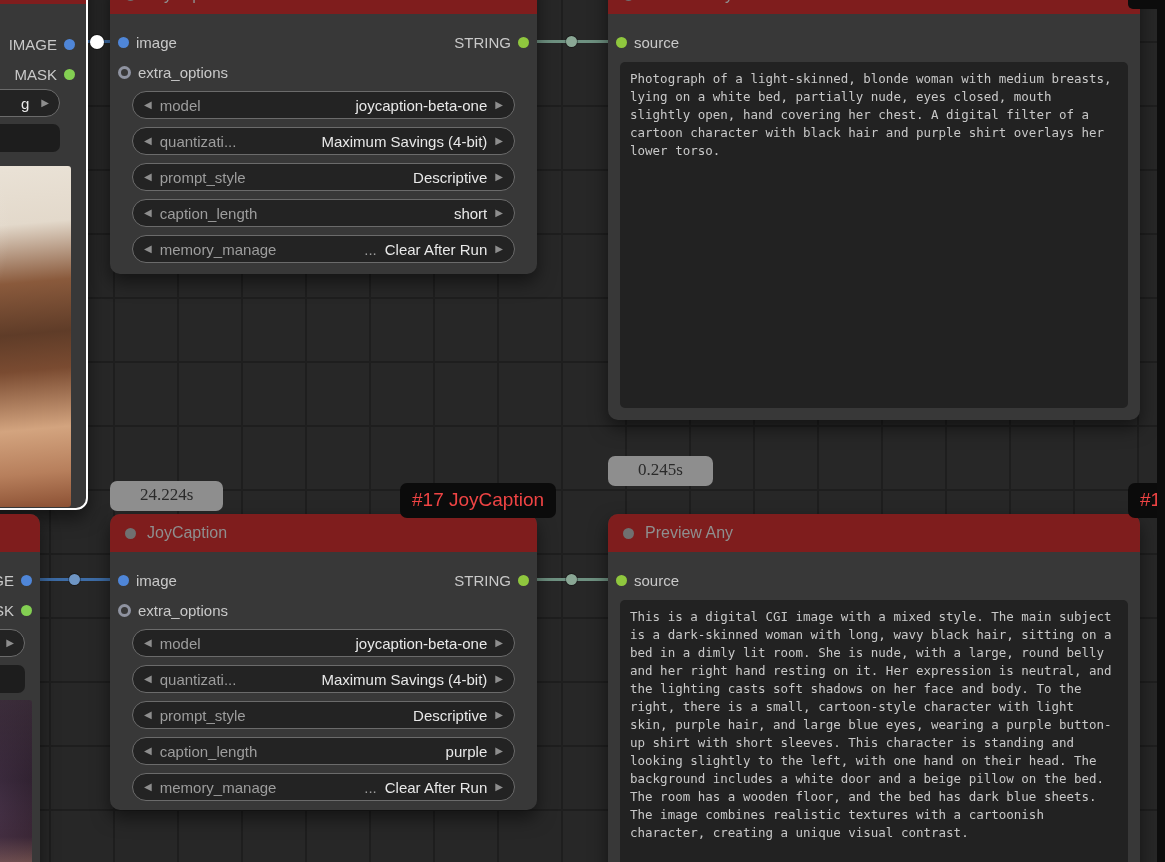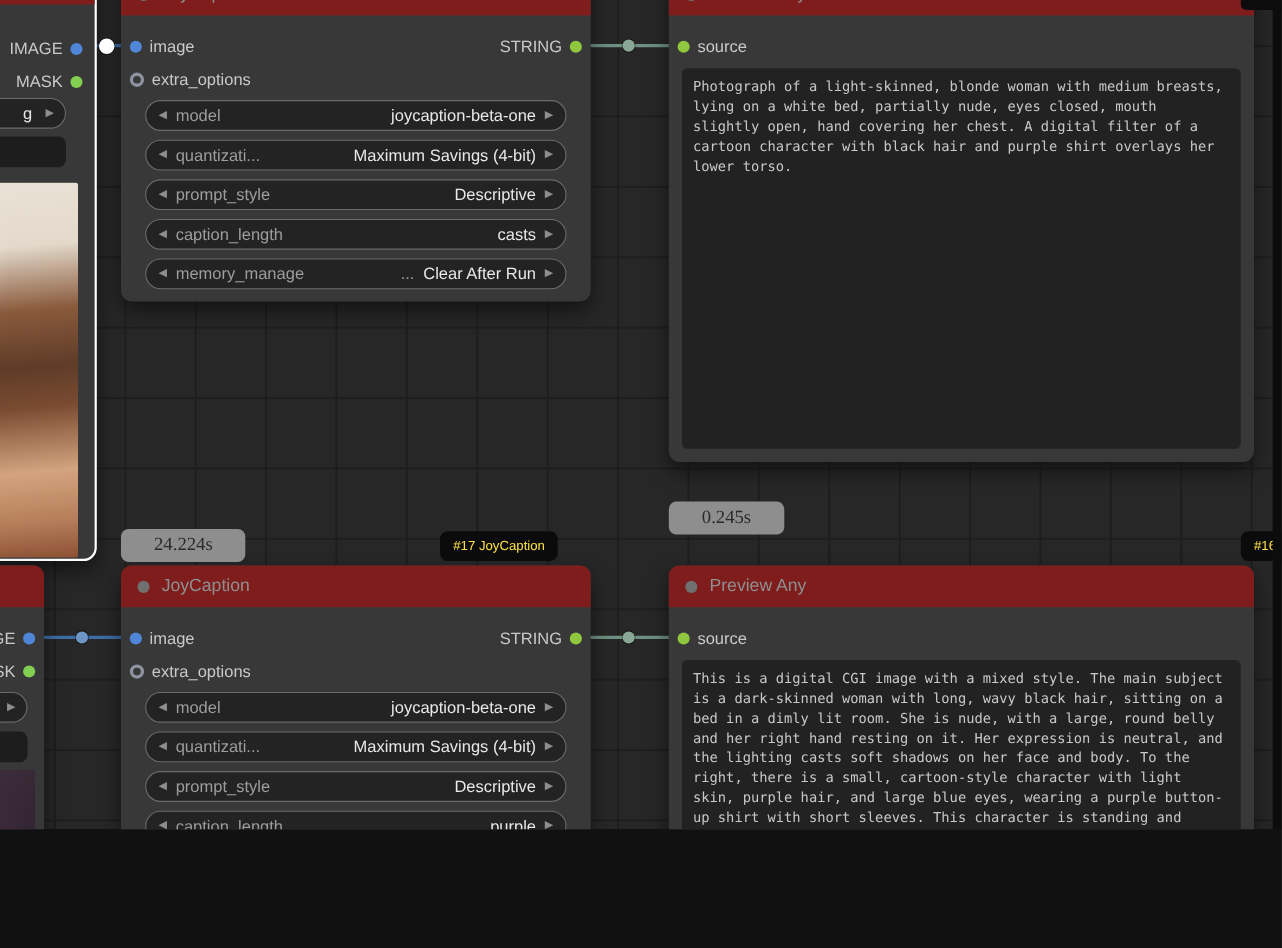--- a/index.html
+++ b/index.html
@@ -1,17 +1,17 @@
 <!DOCTYPE html>
 <html><head>
 <meta charset="utf-8">
 <style>
   html,body{margin:0;padding:0;background:#111;}
   .canvas{
-    position:relative;width:1165px;height:754px;overflow:hidden;
+    position:relative;width:1165px;height:862px;overflow:hidden;
     background-color:#272727;
     background-image:
       linear-gradient(#1e1e1e 2px, transparent 2px),
       linear-gradient(90deg, #1e1e1e 2px, transparent 2px);
     background-size:64px 64px;
     background-position:-15px -23px;
     font-family:"Liberation Sans", sans-serif;
   }
   .node{position:absolute;background:#383838;border-radius:10px;box-shadow:0 8px 18px rgba(0,0,0,.5);box-sizing:border-box;z-index:2;}
   .node.selected{border:2px solid #ffffff;border-radius:12px;}
@@ -28,21 +28,21 @@
   .pill .wtrunc{color:#9d9d9d;}
   .pill .wvalue{color:#e8e8e8;}
   .pill.cut{justify-content:flex-end;gap:12px;padding-right:10px;}
   .dbox{position:absolute;height:28px;background:#1d1d1d;border-radius:7px;}
   .ta{position:absolute;background:#222222;border-radius:5px;padding:8px 10px;box-sizing:border-box;
       font-family:"DejaVu Sans Mono", monospace;font-size:12.5px;line-height:18px;color:#c8c8c8;
       white-space:pre-wrap;overflow:hidden;}
   .link{position:absolute;height:3px;border-radius:2px;z-index:1;}
   .rdot{position:absolute;border-radius:50%;z-index:2;box-shadow:0 0 0 1px rgba(0,0,0,.35);}
   .tbadge{position:absolute;background:#8e8e8e;color:#2a2a2a;font-family:"Liberation Serif", serif;font-size:17px;padding:4px 30px 6px;border-radius:7px;z-index:3;white-space:nowrap;}
-  .ibadge{position:absolute;background:#0b0b0b;color:#fde047;font-size:12px;padding:6px 12px 7px;border-radius:7px;z-index:3;white-space:nowrap;}
+  .ibadge{position:absolute;background:#0b0b0b;color:#ef4444;font-size:19px;padding:6px 12px 7px;border-radius:7px;z-index:3;white-space:nowrap;}
   .preview{position:absolute;border-radius:3px;}
   .photo{background:
       radial-gradient(circle at 30% 18%, rgba(240,235,228,.9), transparent 45%),
       linear-gradient(175deg,#ece5da 0%,#e3d9cb 22%,#8a5a3c 38%,#5f3c28 52%,#7a4b31 62%,#d3a47f 78%,#b77f5c 90%,#8c5134 100%);}
   .cgi{background:
       radial-gradient(circle at 80% 30%, rgba(122,94,138,.5), transparent 40%),
       linear-gradient(180deg,#332630 0%,#170d12 22%,#241318 38%,#c08a66 54%,#ab6d4d 68%,#3c2a33 84%,#150d12 100%);}
   .strip{position:absolute;background:#0c0c0c;z-index:3;}
 </style>
 </head>
@@ -113,21 +113,21 @@
       <span class="arrow">◀</span>
       <span class="wlabel">prompt_style</span>
       <span class="spacer"></span>
       <span class="wvalue">Descriptive</span>
       <span class="arrow">▶</span>
     </div>
     <div class="pill" style="top:223px;">
       <span class="arrow">◀</span>
       <span class="wlabel">caption_length</span>
       <span class="spacer"></span>
-      <span class="wvalue">casts</span>
+      <span class="wvalue">short</span>
       <span class="arrow">▶</span>
     </div>
     <div class="pill" style="top:259px;">
       <span class="arrow">◀</span>
       <span class="wlabel">memory_manage</span>
       <span class="spacer"></span>
       <span class="wtrunc">...</span>
       <span class="wvalue">Clear After Run</span>
       <span class="arrow">▶</span>
     </div>

